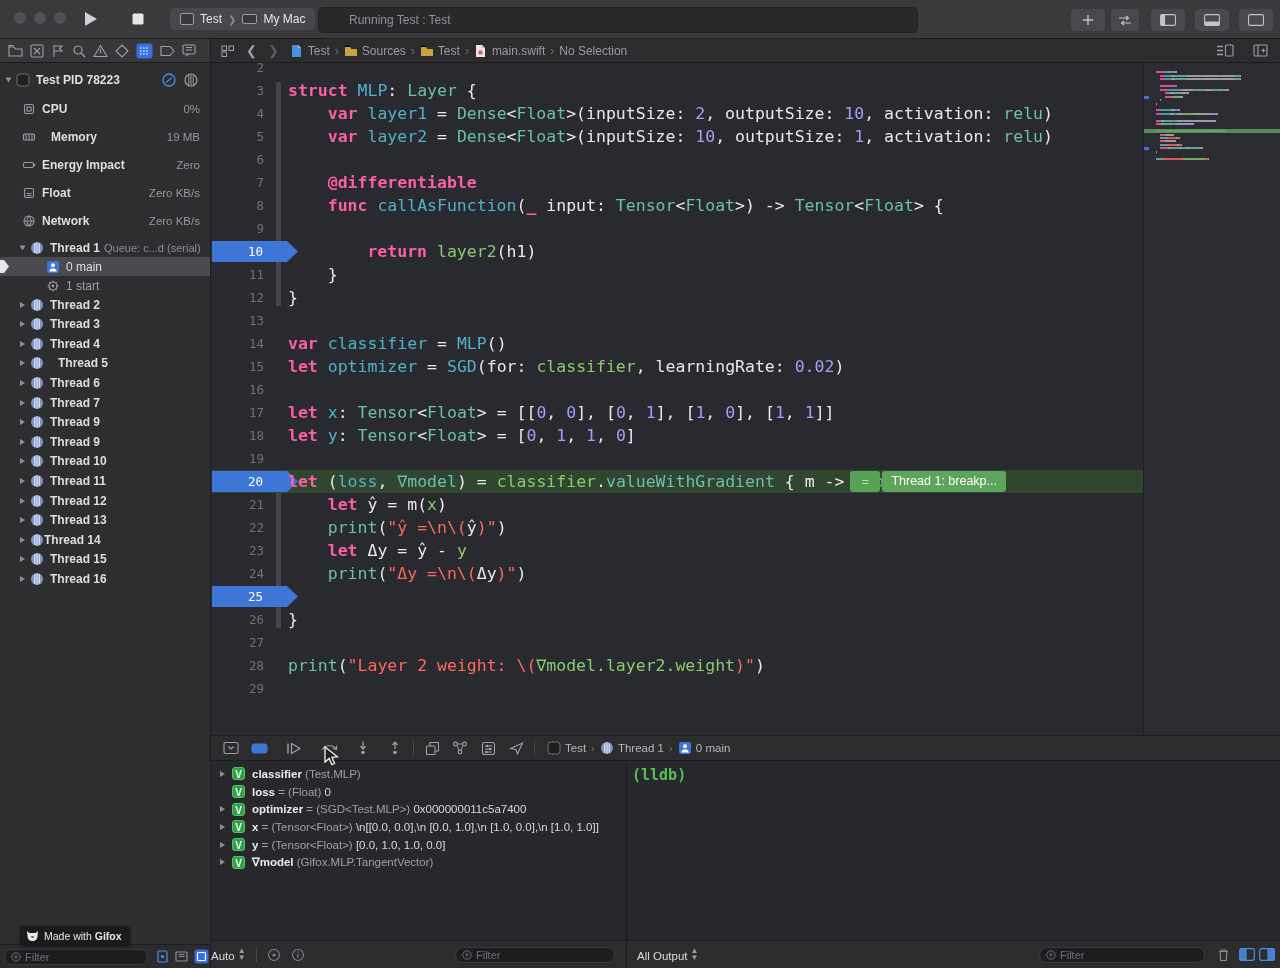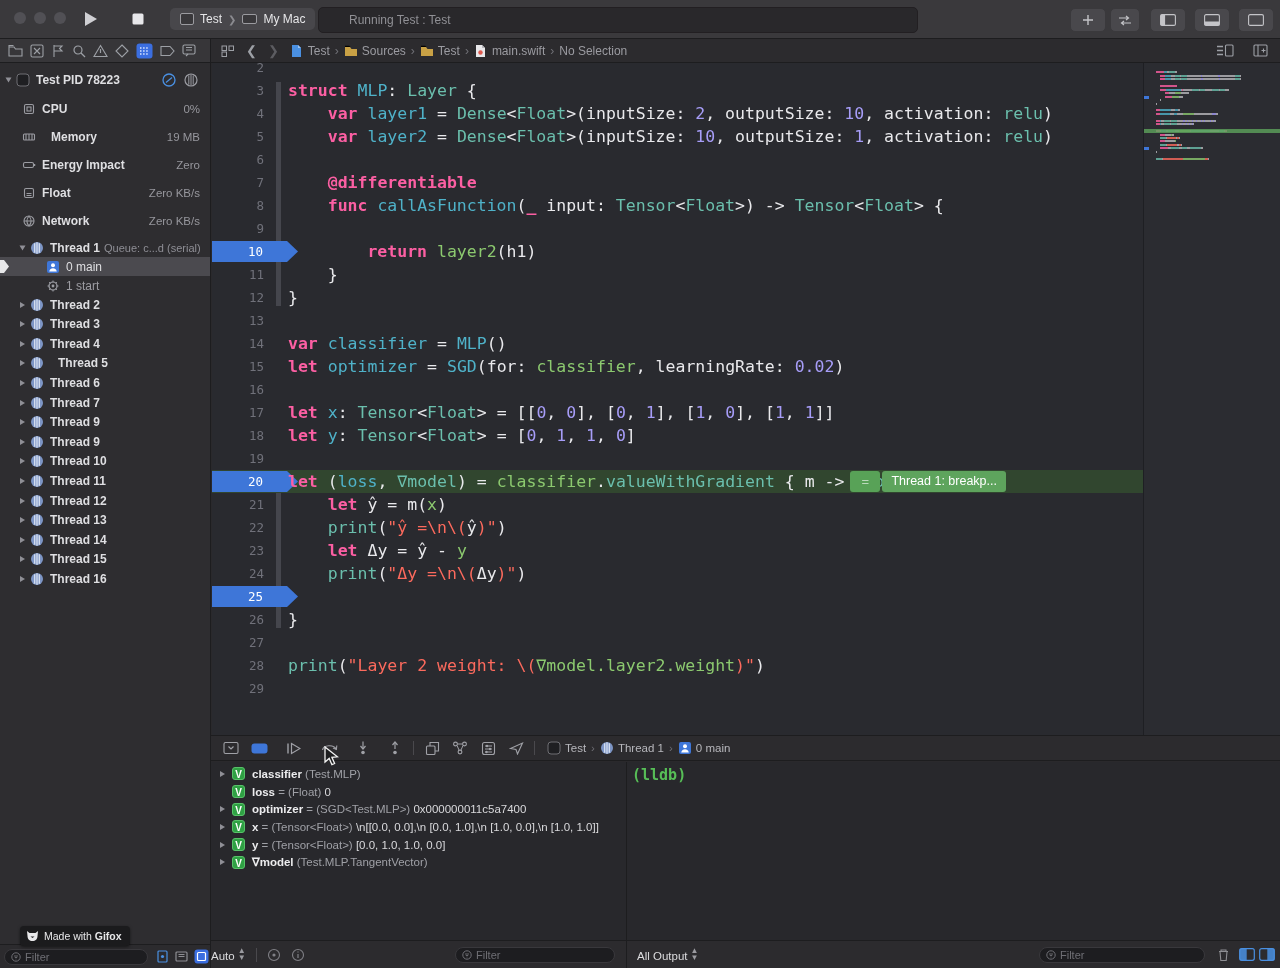--- a/index.html
+++ b/index.html
@@ -447,21 +447,21 @@
           </svg>
           <span style="margin-left:6px;font-weight:bold;">Thread 13</span>
         </div>
         <div class="srow" style="top: 468.2px; height: 19px;">
           <span style="width:20px;flex:none"></span>
           <span class="disc "></span>
           <svg class="ic" width="14" height="14" viewBox="0 0 14 14">
             <circle cx="7" cy="7" r="6" fill="#7d95c5"></circle>
             <path d="M4.7 2.2v9.6M7 1.2v11.6M9.3 2.2v9.6" stroke="#d7e0f0" stroke-width="1.3"></path>
           </svg>
-          <span style="margin-left:6px;font-weight:bold;">Thread 14</span>
+          <span style="font-weight:bold;">Thread 14</span>
         </div>
         <div class="srow" style="top: 487.8px; height: 19px;">
           <span style="width:20px;flex:none"></span>
           <span class="disc "></span>
           <svg class="ic" width="14" height="14" viewBox="0 0 14 14">
             <circle cx="7" cy="7" r="6" fill="#7d95c5"></circle>
             <path d="M4.7 2.2v9.6M7 1.2v11.6M9.3 2.2v9.6" stroke="#d7e0f0" stroke-width="1.3"></path>
           </svg>
           <span style="margin-left:6px;font-weight:bold;">Thread 15</span>
         </div>
@@ -941,21 +941,21 @@
           <span class="vtext"><span class="vname">x</span><span class="vdim"> = (Tensor&lt;Float&gt;)</span><span class="vval"> \n[[0.0, 0.0],\n [0.0, 1.0],\n [1.0, 0.0],\n [1.0, 1.0]]</span></span>
         </div>
         <div class="vrow" style="top: 73.8px;">
           <span class="vdisc"></span>
           <span class="vbadge">V</span>
           <span class="vtext"><span class="vname">y</span><span class="vdim"> = (Tensor&lt;Float&gt;)</span><span class="vval"> [0.0, 1.0, 1.0, 0.0]</span></span>
         </div>
         <div class="vrow" style="top: 91.5px;">
           <span class="vdisc"></span>
           <span class="vbadge">V</span>
-          <span class="vtext"><span class="vname">∇model</span><span class="vdim"> (Test.MLP.TangentVector)</span></span>
+          <span class="vtext"><span class="vname">∇model</span><span class="vdim"> (Gifox.MLP.TangentVector)</span></span>
         </div>
       </div>
     </div>
 
   <div class="console">
     <span class="lldb">(lldb)</span>
   </div>
   <div class="consdiv"></div>
 
   <div class="vars-bottom">

